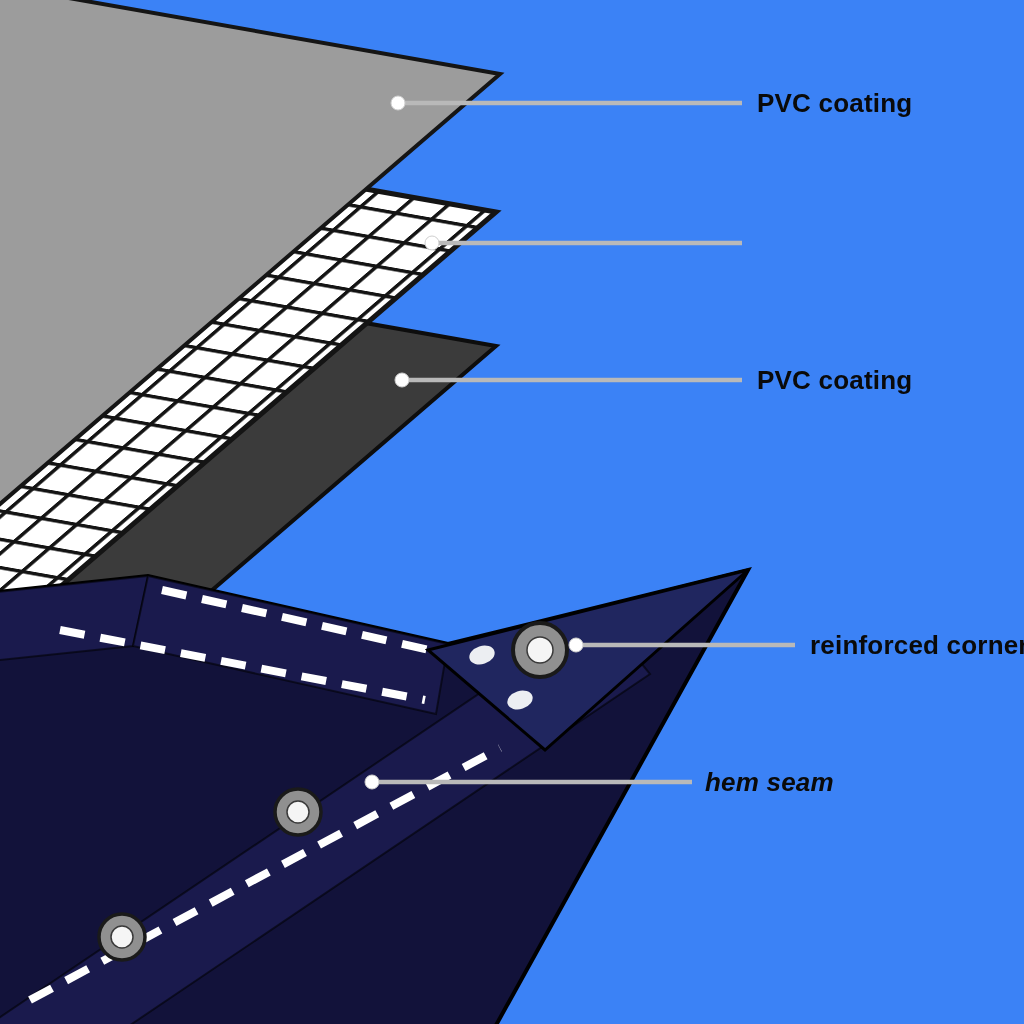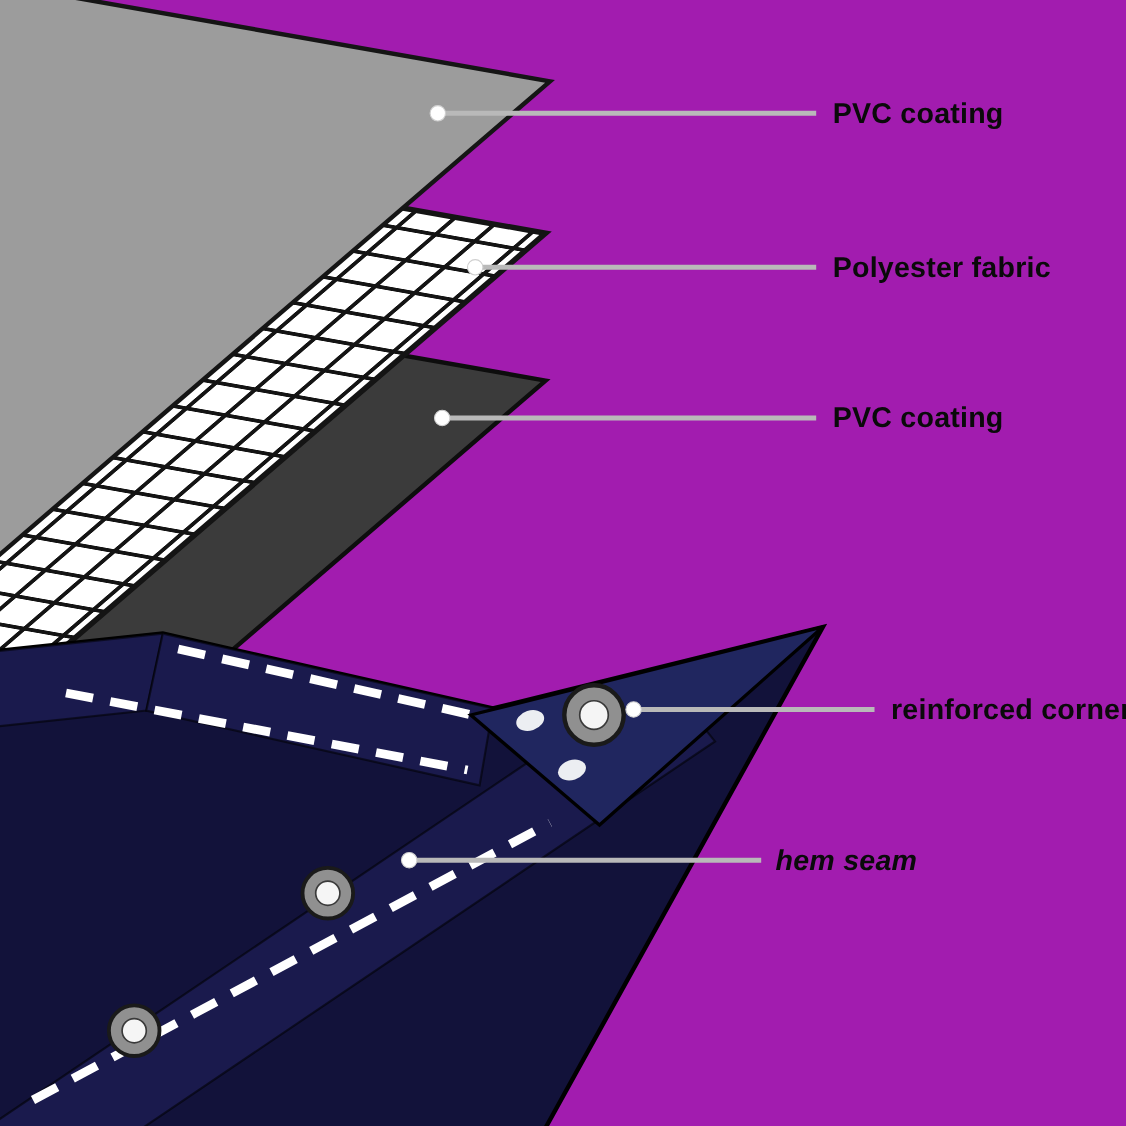--- a/index.html
+++ b/index.html
@@ -1,19 +1,19 @@
 <!DOCTYPE html>
 <html><head>
 <meta charset="utf-8">
 <style>
   html,body{margin:0;padding:0;background:#fff;}
   .canvas{
     position:relative;
     width:1024px;height:1024px;
-    background:#a21caf;
+    background:#3b82f6;
     overflow:hidden;
     font-family:"Liberation Sans","DejaVu Sans",sans-serif;
   }
   .canvas svg{position:absolute;left:0;top:0;}
   .callout-label{
     position:absolute;
     transform:translateY(-50%);
     font-size:26px;
     font-weight:700;
     color:#0a0a0a;
@@ -91,21 +91,20 @@
       <circle cx="398" cy="103" r="7"></circle>
       <circle cx="432" cy="243" r="7"></circle>
       <circle cx="402" cy="380" r="7"></circle>
       <circle cx="576" cy="645" r="7"></circle>
       <circle cx="372" cy="782" r="7"></circle>
     </g>
   </svg>
 
   <div class="callout-label" style="left:757px; top:103px;">PVC coating</div>
 
-  <div class="callout-label" style="left:757px; top:243px;">Polyester fabric</div>
 
   <div class="callout-label" style="left:757px; top:380px;">PVC coating</div>
 
   <div class="callout-label" style="left:810px; top:645px;">reinforced corner</div>
 
   <div class="callout-label" style="left:705px; top:782px;font-style:italic;">hem seam</div>
 
 </div>
 
 </body></html>

